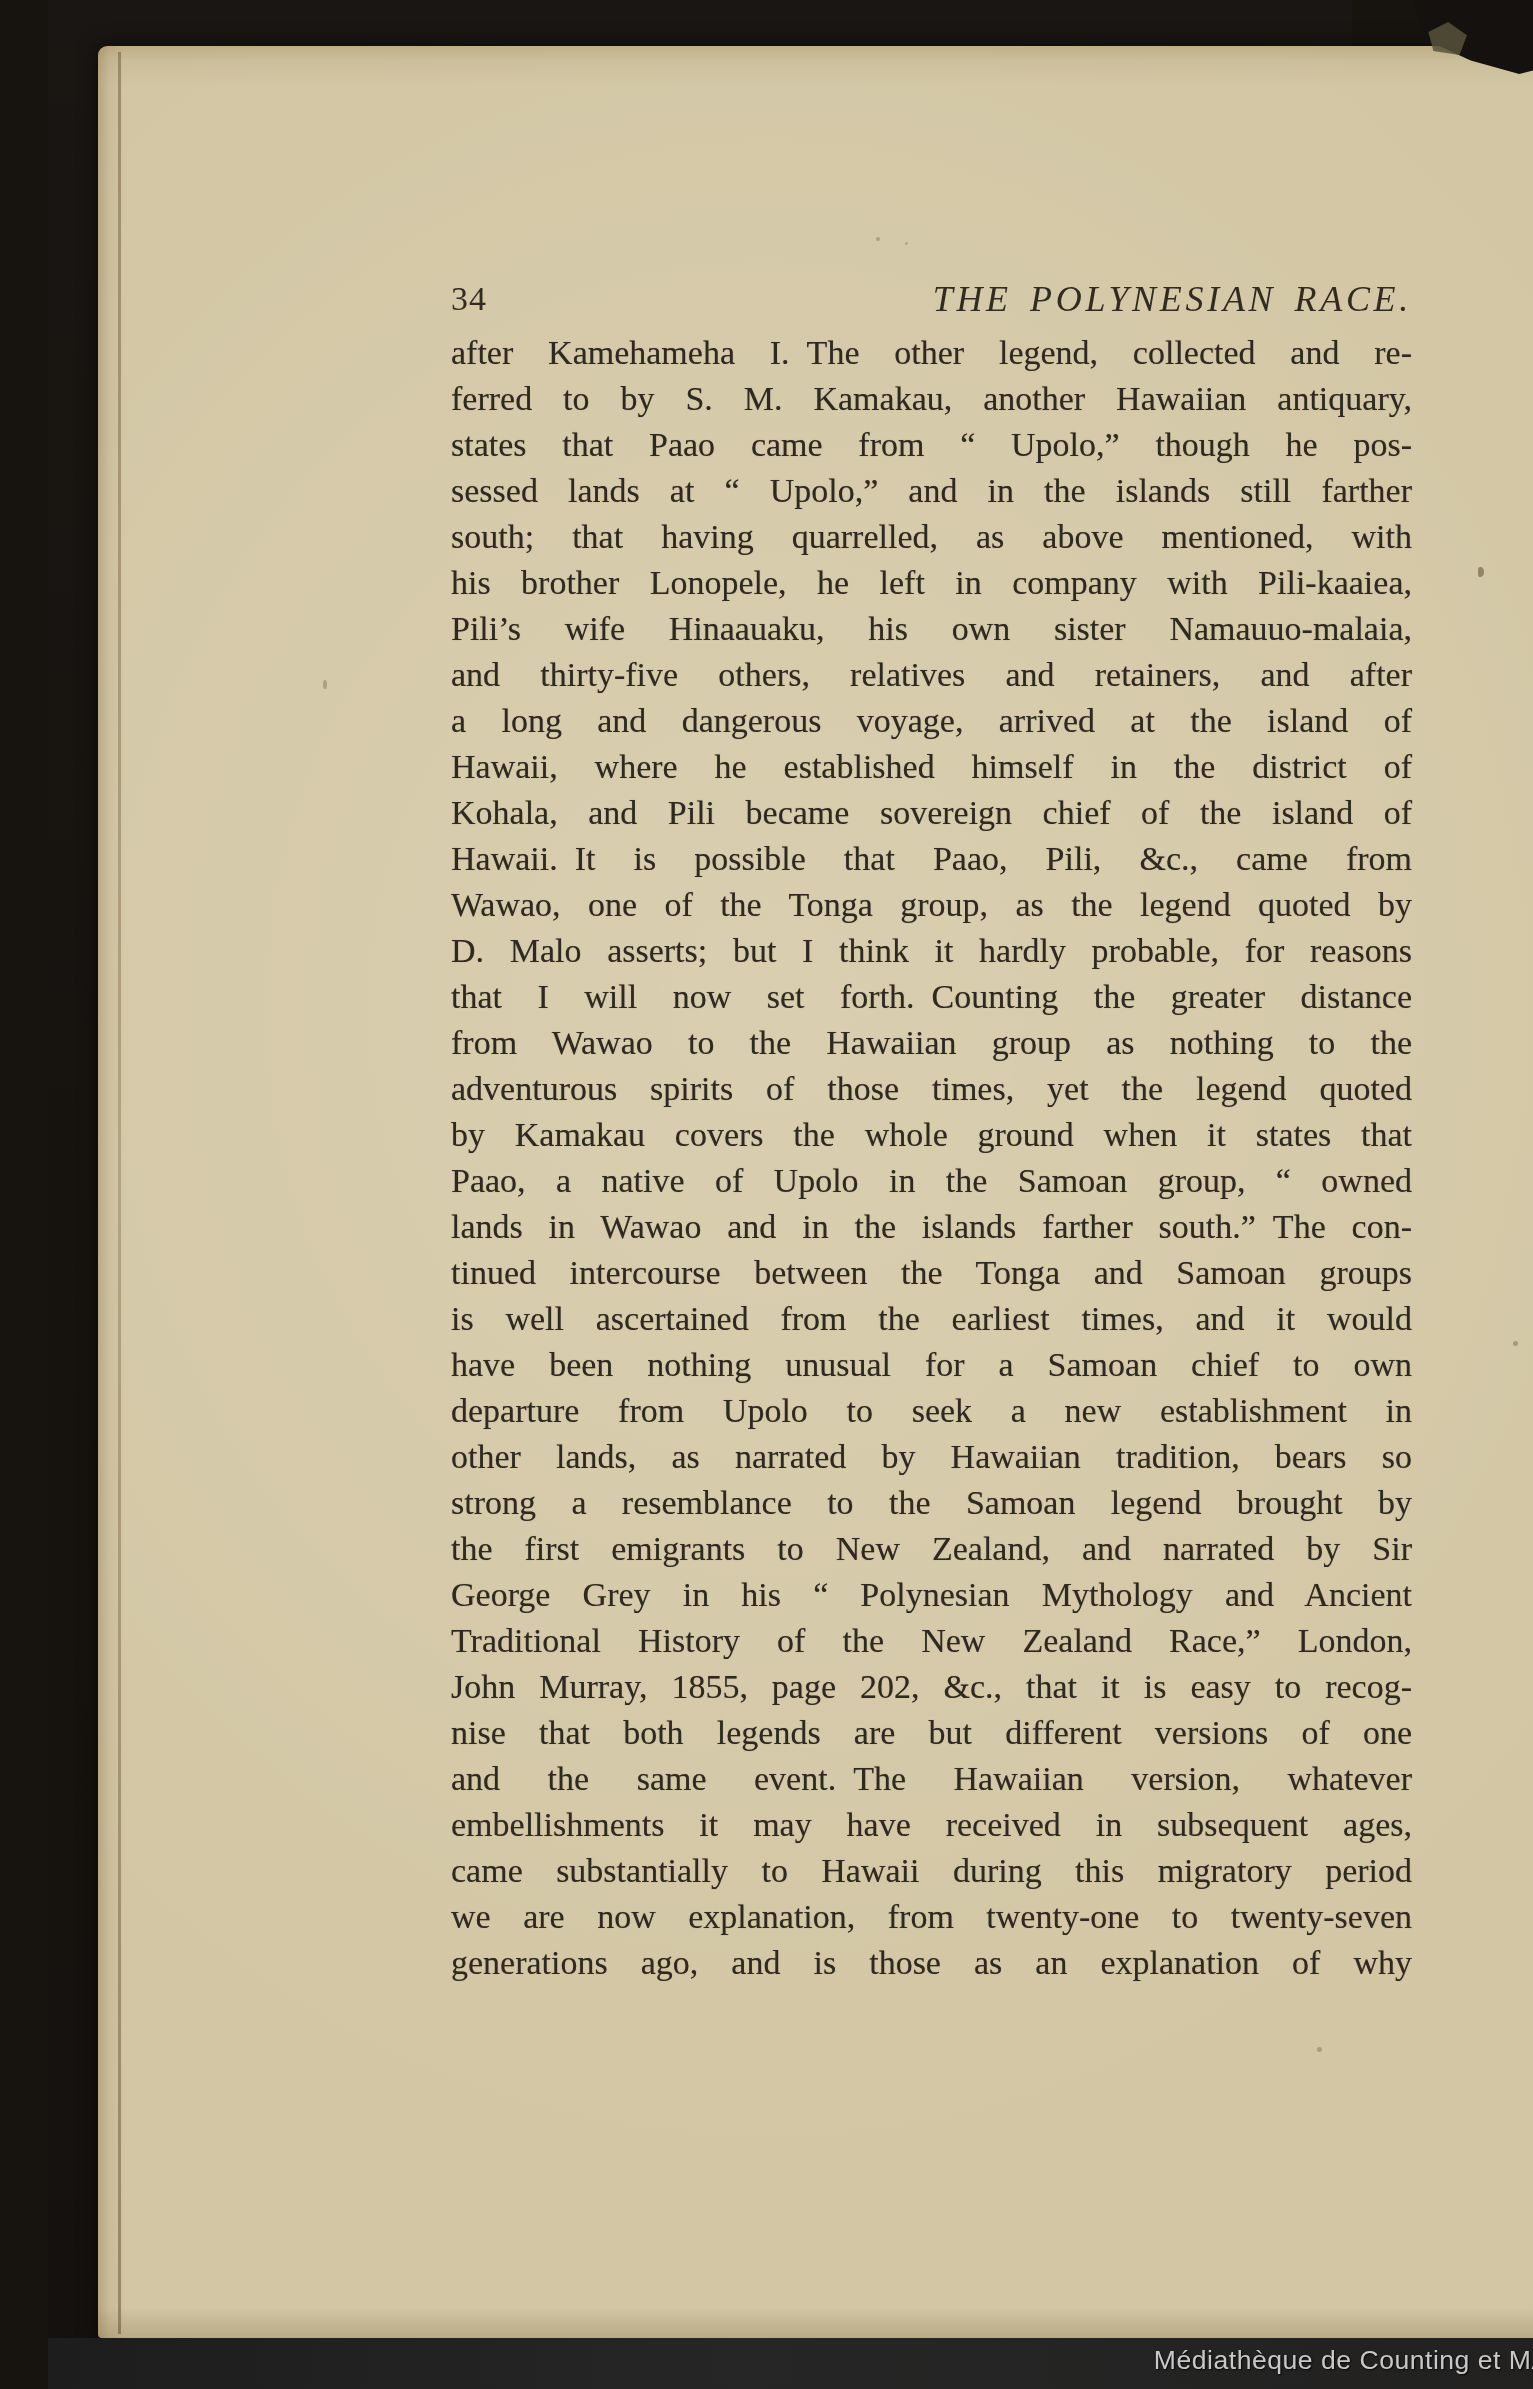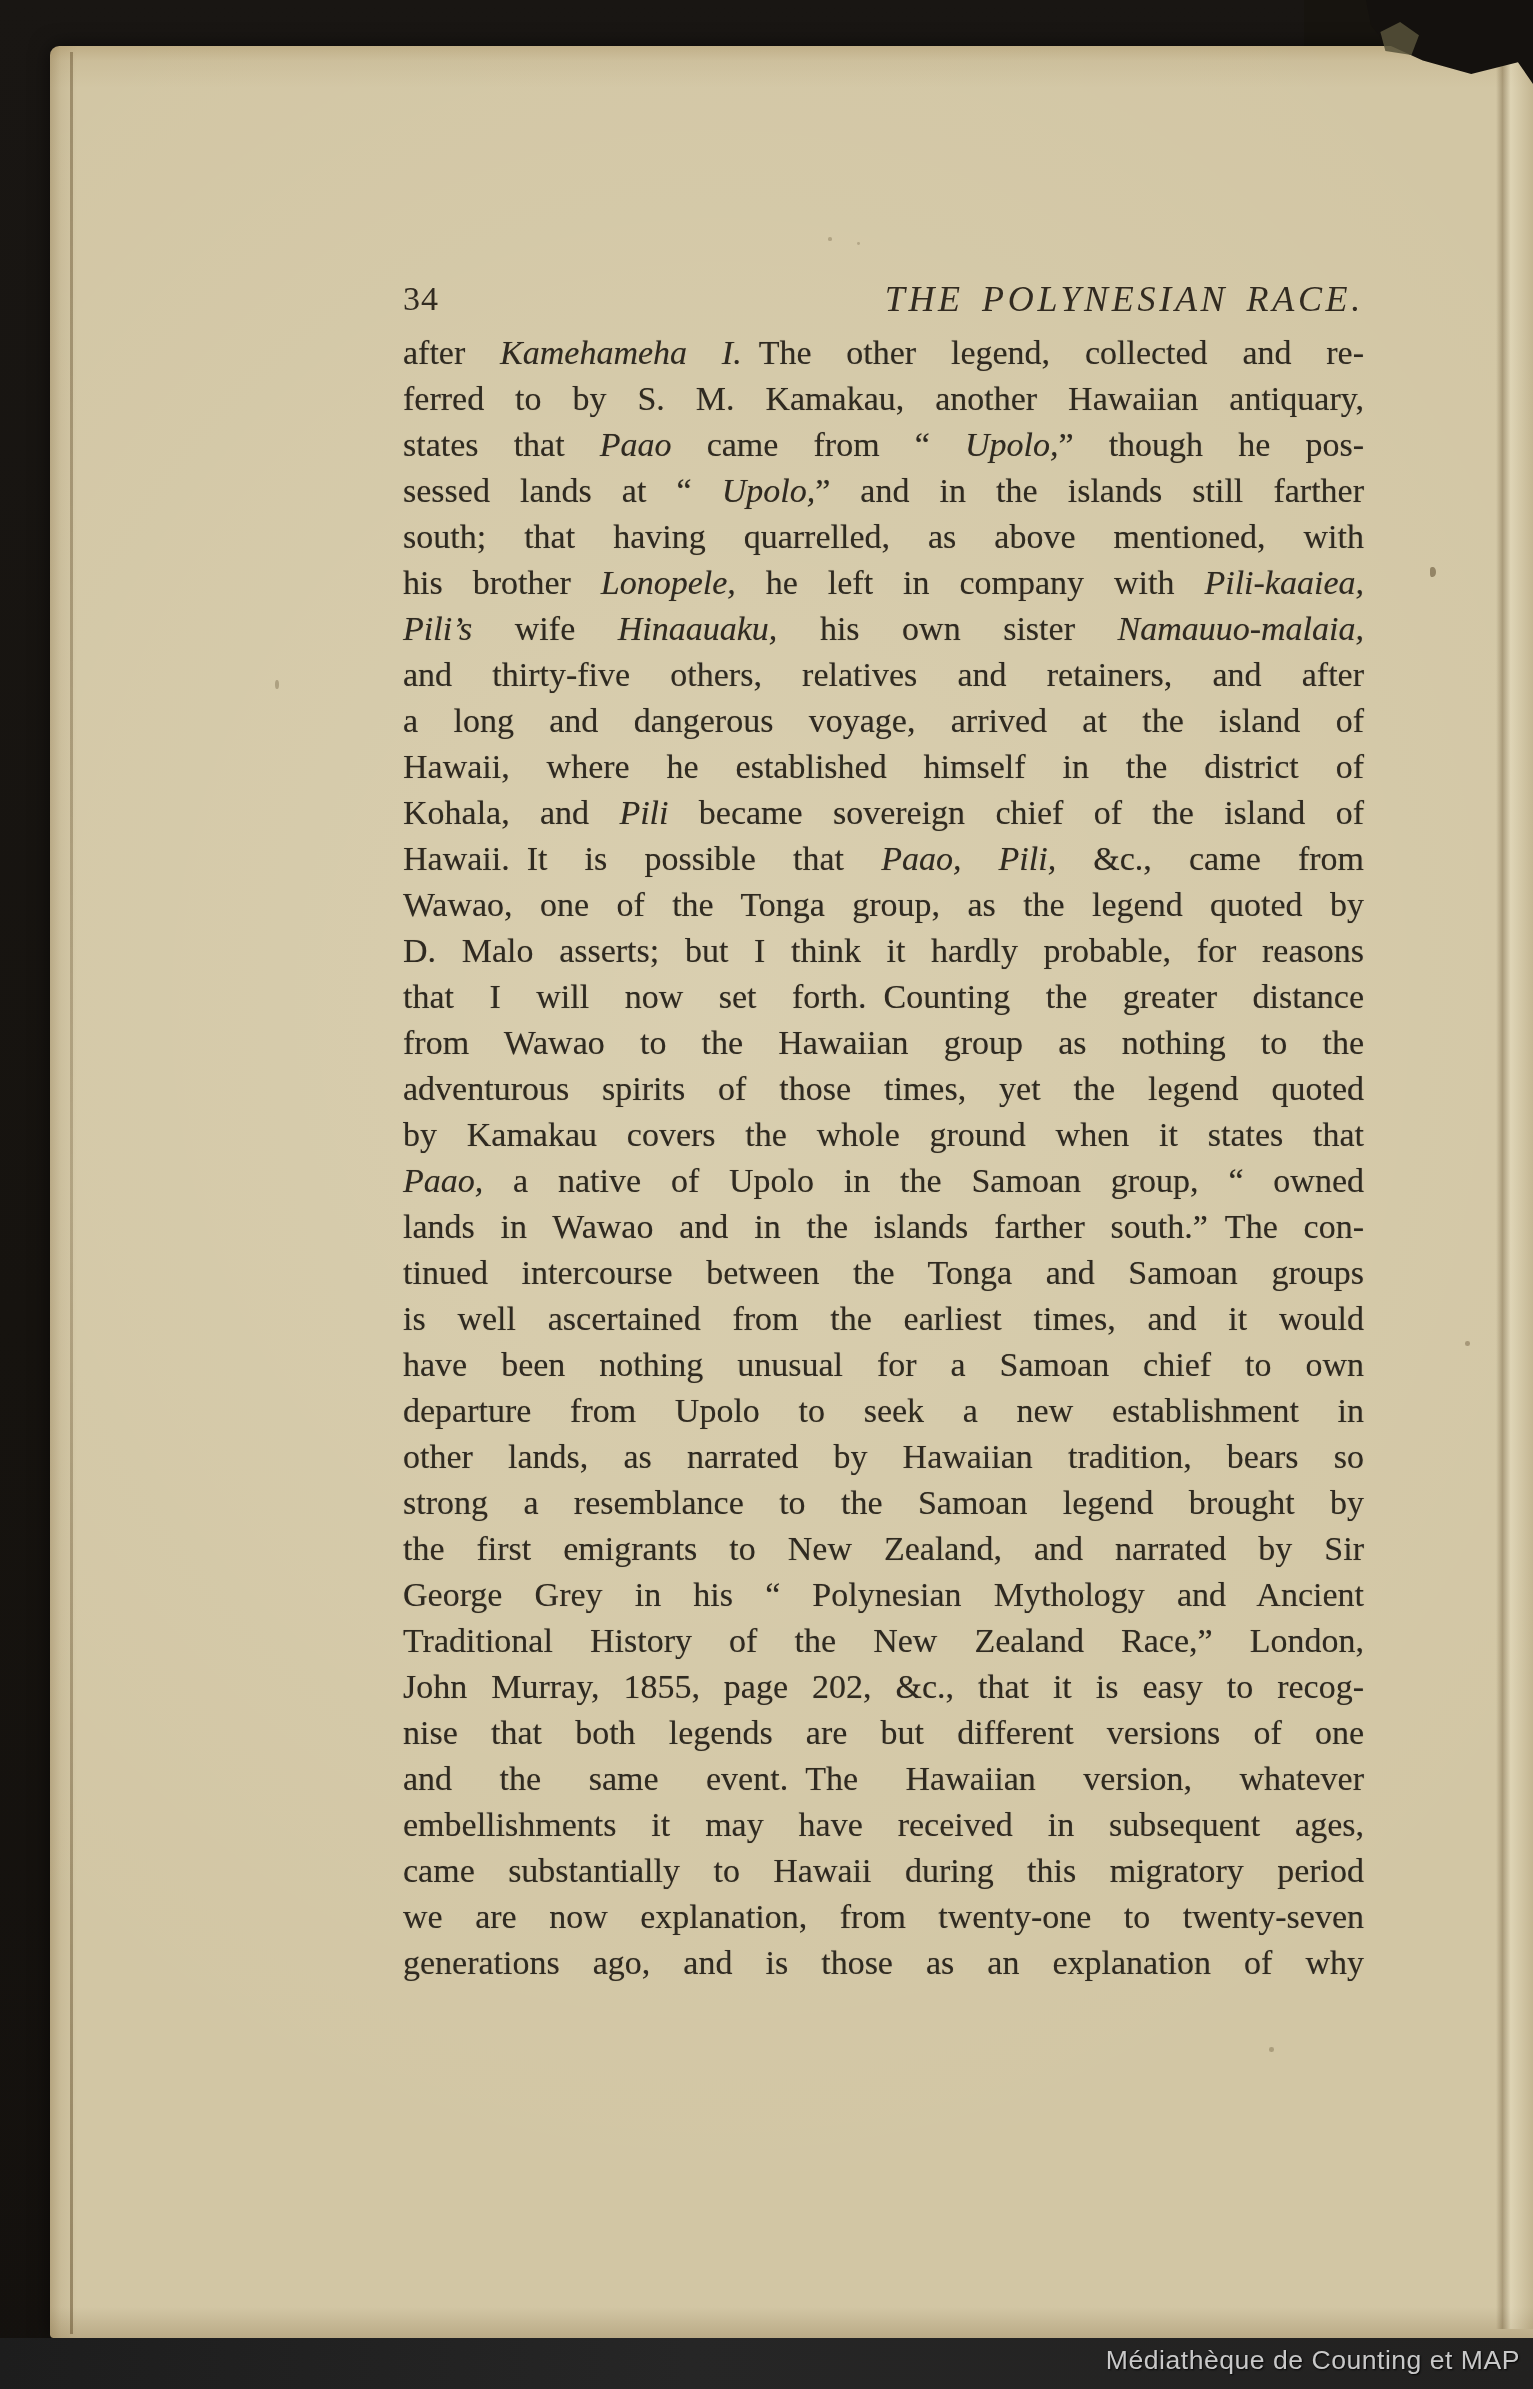--- a/index.html
+++ b/index.html
@@ -6,20 +6,21 @@
     margin: 0; padding: 0;
     width: 1533px; height: 2389px;
     background: #17140f;
     overflow: hidden;
     font-family: "Liberation Serif", "DejaVu Serif", serif;
   }
   .scene {
     position: relative;
     width: 1304px; height: 2389px;
     background: linear-gradient(180deg, #191613 0%, #16130f 55%, #14110e 100%);
+    margin-left: 48px;
   }
   
   .page {
     position: absolute;
     left: 50px; top: 46px;
     width: 1483px; height: 2292px;
     background:
       radial-gradient(115% 85% at 45% 42%, rgba(255,252,238,0.16), rgba(255,252,238,0) 62%),
       linear-gradient(180deg, rgba(146,116,64,0.30) 0px, rgba(146,116,64,0.10) 14.7px, rgba(146,116,64,0) 42px),
       linear-gradient(90deg, rgba(120,95,52,0.32) 0px, rgba(120,95,52,0.10) 11px, rgba(120,95,52,0) 27.5px),
@@ -93,21 +94,21 @@
     color: #2f2a21;
     font-size: 34px;
     text-shadow: 0 0 0.9px rgba(52,42,28,0.4);
   }
   .bodyline {
     height: 46px;
     line-height: 46px;
     text-align: justify;
     text-align-last: justify;
   }
-  .it { font-style: italic; }
+  .it { }
   
   .speck {
     position: absolute;
     background: rgba(84,66,38,0.5);
     border-radius: 50%;
   }
   
   .footer-band {
     position: absolute;
     left: 0; top: 2338px;

